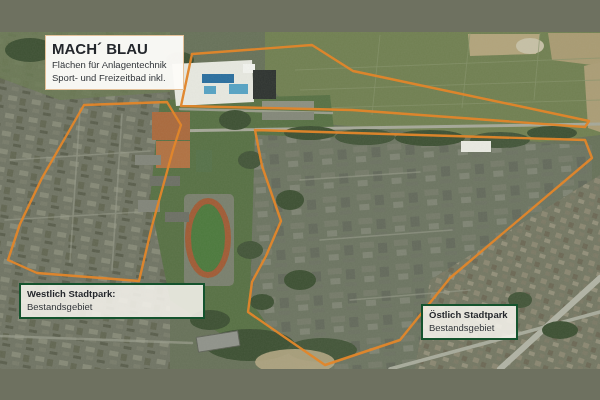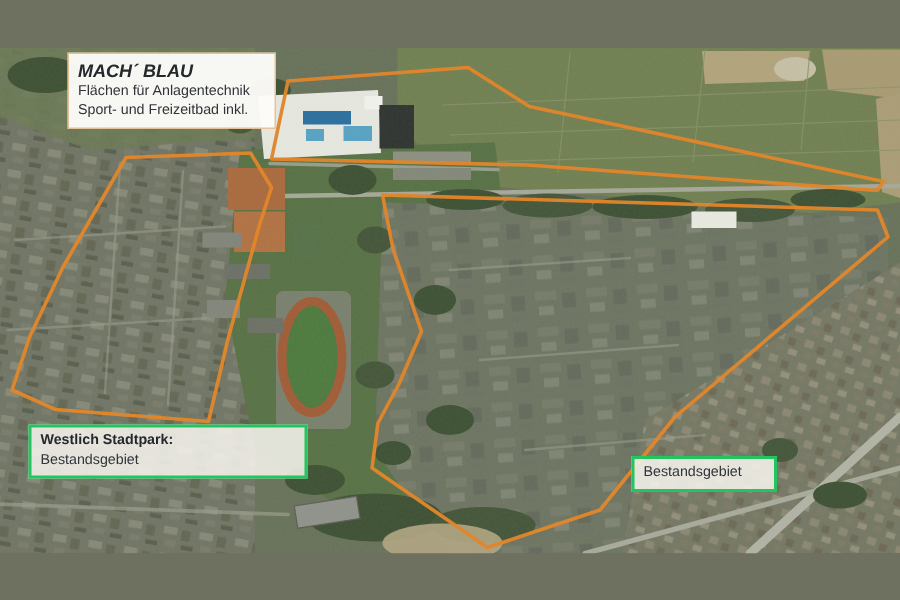--- a/index.html
+++ b/index.html
@@ -5,35 +5,35 @@
   html,body{margin:0;padding:0;background:#4a4c42;}
   .stage{
     position:relative;width:600px;height:400px;overflow:hidden;
     background:#6e7160;
     font-family:"Liberation Sans", sans-serif;
   }
   .map-svg{position:absolute;left:0;top:0;}
   .map-label{
     position:absolute;
     background:rgba(245,243,236,0.88);
-    border:2px solid #22c55e;
+    border:2px solid #14532d;
     color:#24272c;
     padding:3px 6px 4px 6px;
     font-size:9.5px;
     line-height:1.34;
     box-sizing:border-box;
   }
   .map-label .t{font-weight:700;display:block;}
   .map-label .l{display:block;color:#303439;}
   .label-mach{
     left:45px;top:35px;width:139px;
     background:rgba(252,251,248,0.97);
     border:1px solid rgba(213,150,80,0.55);
   }
-  .label-mach .t{font-size:12px;font-style:italic;}
+  .label-mach .t{font-size:15px;}
   .label-west{left:19px;top:283px;width:186px;}
   .label-oest{left:421px;top:304px;width:97px;}
 </style>
 </head>
 <body>
 
 <div class="stage">
 
   <svg class="map-svg" width="600" height="400" viewBox="0 0 600 400">
     <defs>
@@ -194,16 +194,17 @@
     <span class="l">Flächen für Anlagentechnik</span>
     <span class="l">Sport- und Freizeitbad inkl.</span>
   </div>
 
   <div class="map-label label-west">
     <span class="t">Westlich Stadtpark:</span>
     <span class="l">Bestandsgebiet</span>
   </div>
 
   <div class="map-label label-oest">
+    <span class="t">Östlich Stadtpark</span>
     <span class="l">Bestandsgebiet</span>
   </div>
 
 </div>
 
 </body></html>

